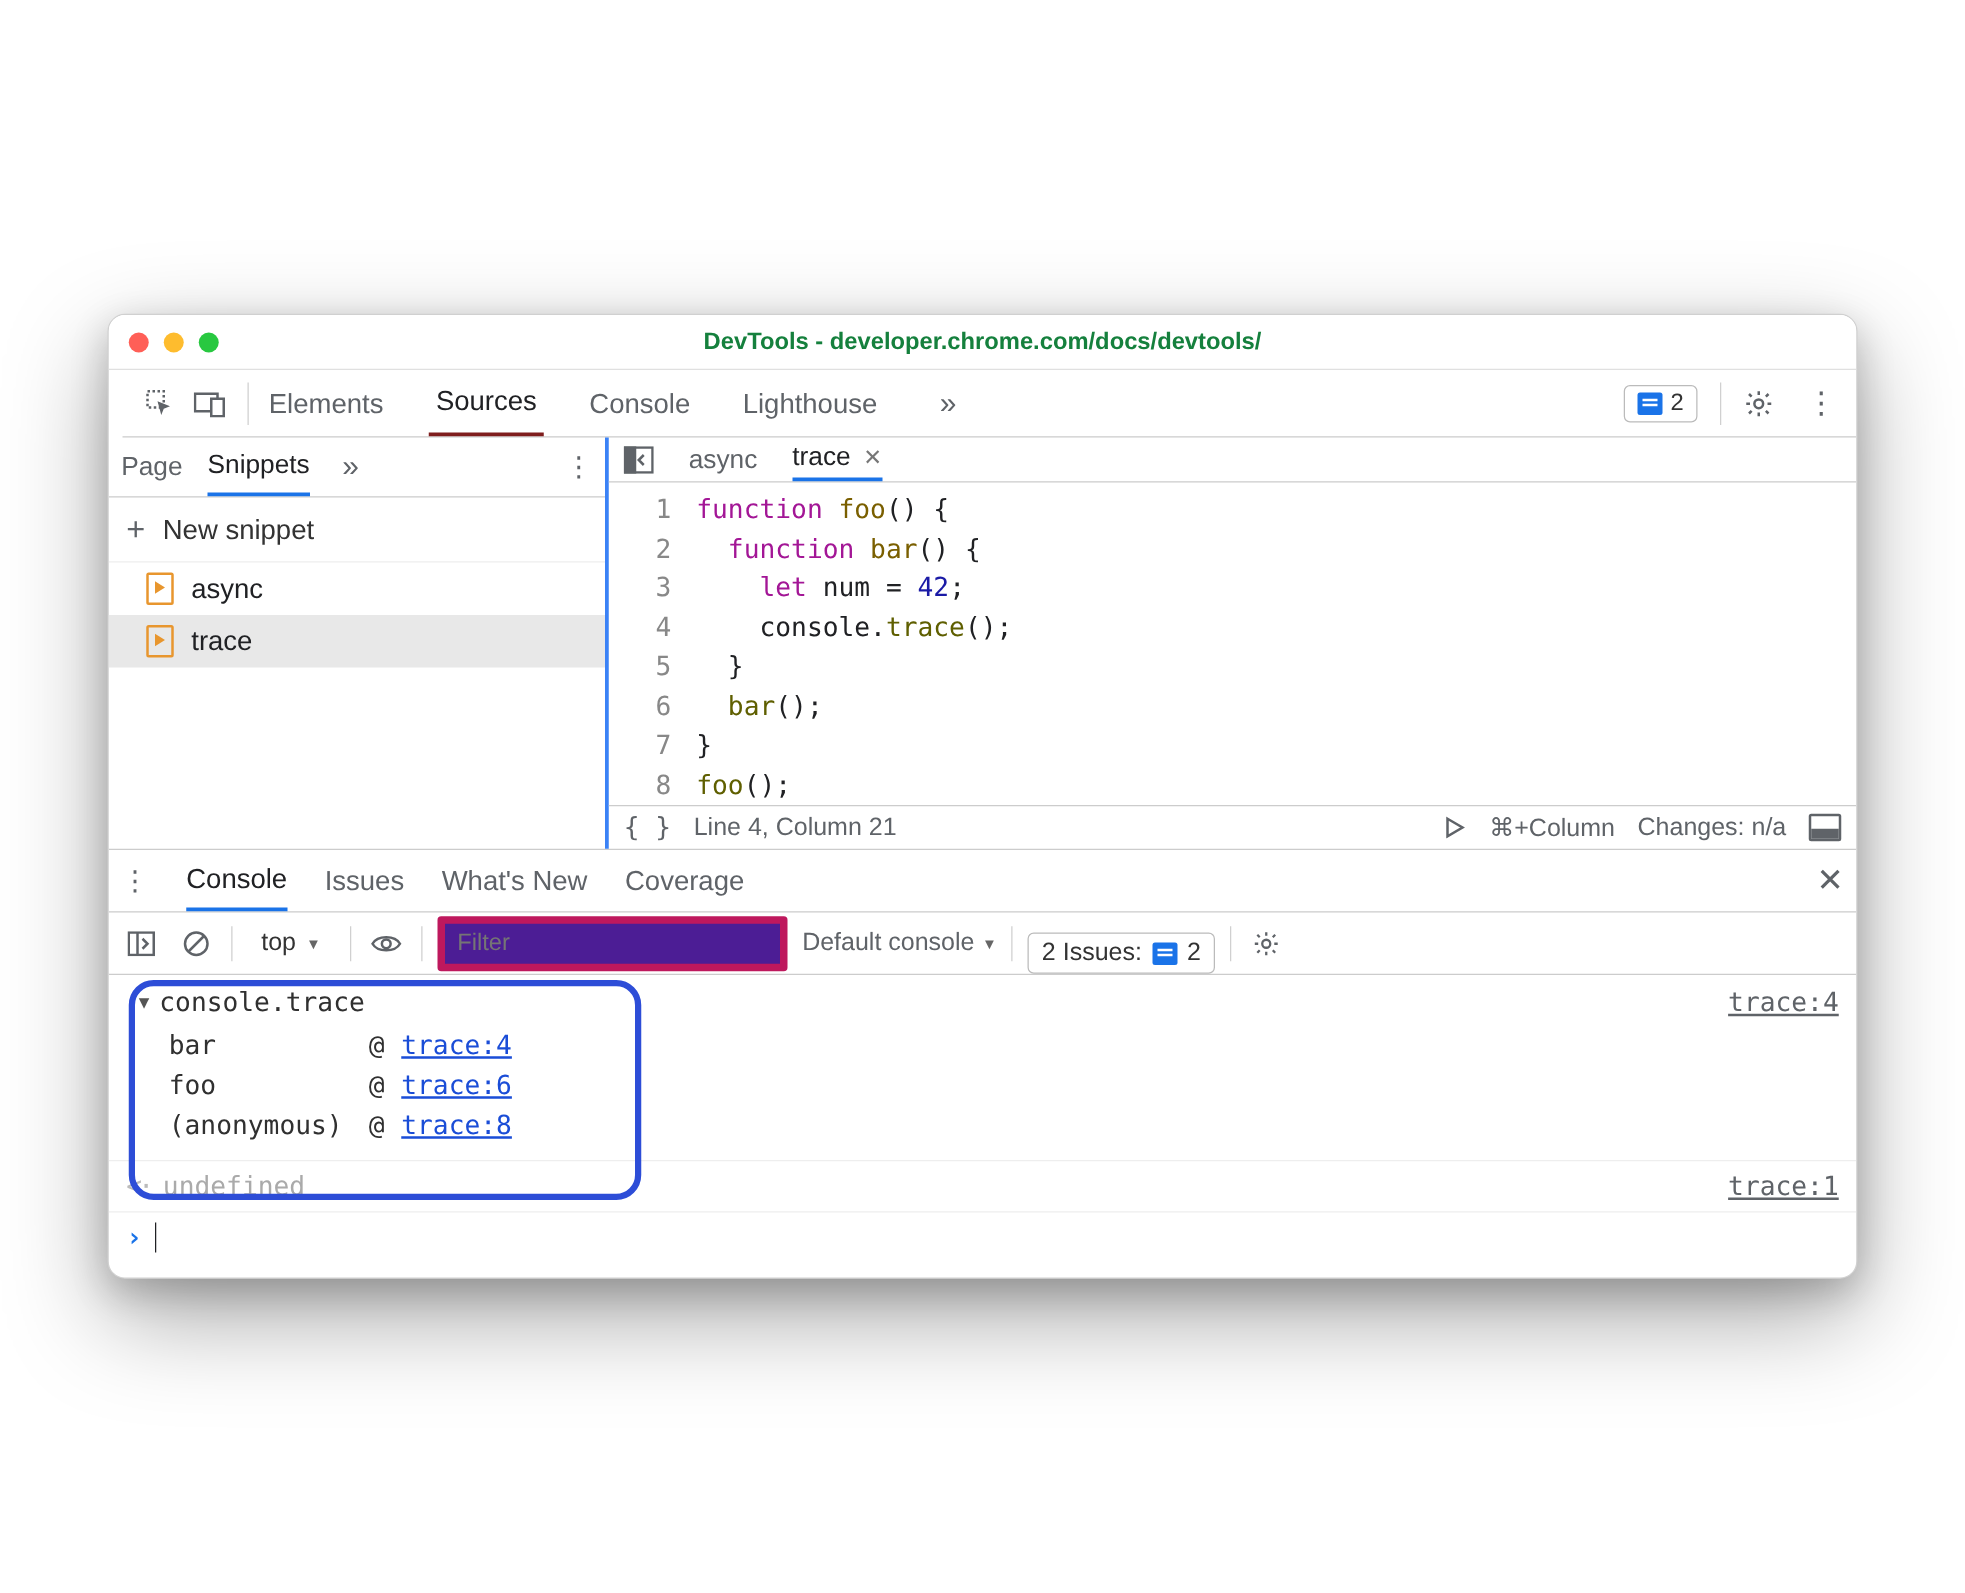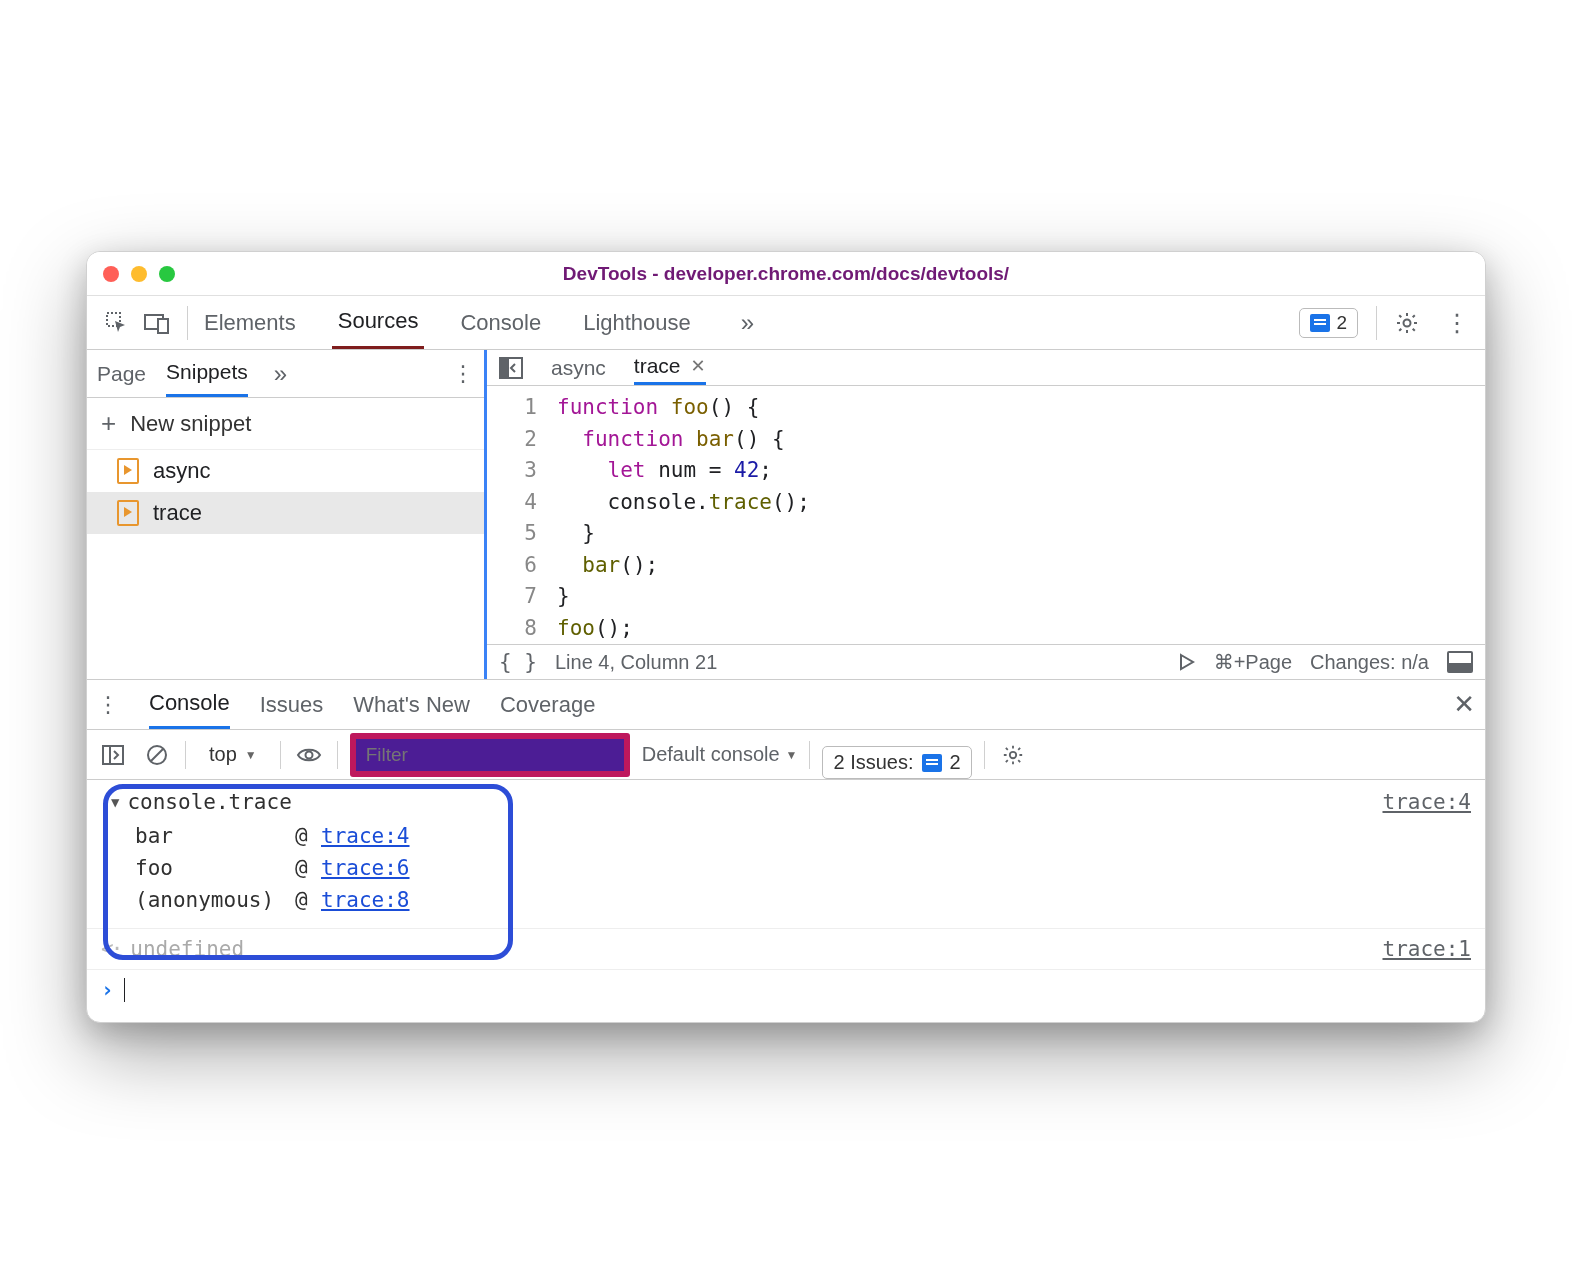--- a/index.html
+++ b/index.html
@@ -30,26 +30,26 @@
     position: relative;
     border-bottom: 1px solid #e0e0e0;
   }
   .traffic-lights { display: flex; gap: 12px; }
   .tl { width: 16px; height: 16px; border-radius: 50%; }
   .tl.red { background: #ff5f57; }
   .tl.yellow { background: #febc2e; }
   .tl.green { background: #28c840; }
   .titlebar-title {
     position: absolute; left: 0; right: 0; text-align: center;
-    font-size: 19px; font-weight: 600; color: #701a75; pointer-events: none;
+    font-size: 19px; font-weight: 600; color: #15803d; pointer-events: none;
   }
   .main-toolbar {
     display: flex; align-items: center; height: 54px;
     border-bottom: 1px solid #ccc; padding: 0 10px;
-    font-size: 22px; color: #5f6368;
+    font-size: 22px; color: #5f6368; margin-left: 11px;
   }
   .main-toolbar .icon-btn { width: 40px; display: flex; align-items: center; justify-content: center; cursor: pointer; }
   .main-toolbar .divider { width: 1px; height: 34px; background: #d0d0d0; margin: 0 10px; }
   .tabs { display: flex; align-items: center; gap: 30px; height: 100%; }
   .tab { padding: 0 6px; height: 100%; display: flex; align-items: center; cursor: pointer; }
   .tab.active { color: #202124; font-weight: 500; border-bottom: 3px solid #7f1d1d; text-align: right; }
   .expand-btn { font-size: 24px; color: #5f6368; margin-left: 14px; cursor: pointer; }
   .toolbar-right { margin-left: auto; display: flex; align-items: center; gap: 8px; }
   .issues-pill {
     display: flex; align-items: center; gap: 6px;
@@ -299,21 +299,21 @@
       </div>
       <div class="status-bar">
         <span class="braces">{ }</span>
         <span>Line 4, Column 21</span>
         <span class="spacer"></span>
         <span class="play-tri">
           <svg width="18" height="18" viewBox="0 0 18 18">
               <path d="M3 2 L15 9 L3 16 Z" fill="none" stroke="#5f6368" stroke-width="2"></path>
             </svg>
         </span>
-        <span class="run-hint">⌘+Page</span>
+        <span class="run-hint">⌘+Column</span>
         <span>Changes: n/a</span>
         <span class="toggle-dock"></span>
       </div>
     </div>
   </div>
 
   <div class="drawer-tabs">
     <div class="dots-v">⋮</div>
     <div class="drawer-tab active">Console</div>
     <div class="drawer-tab">Issues</div>

